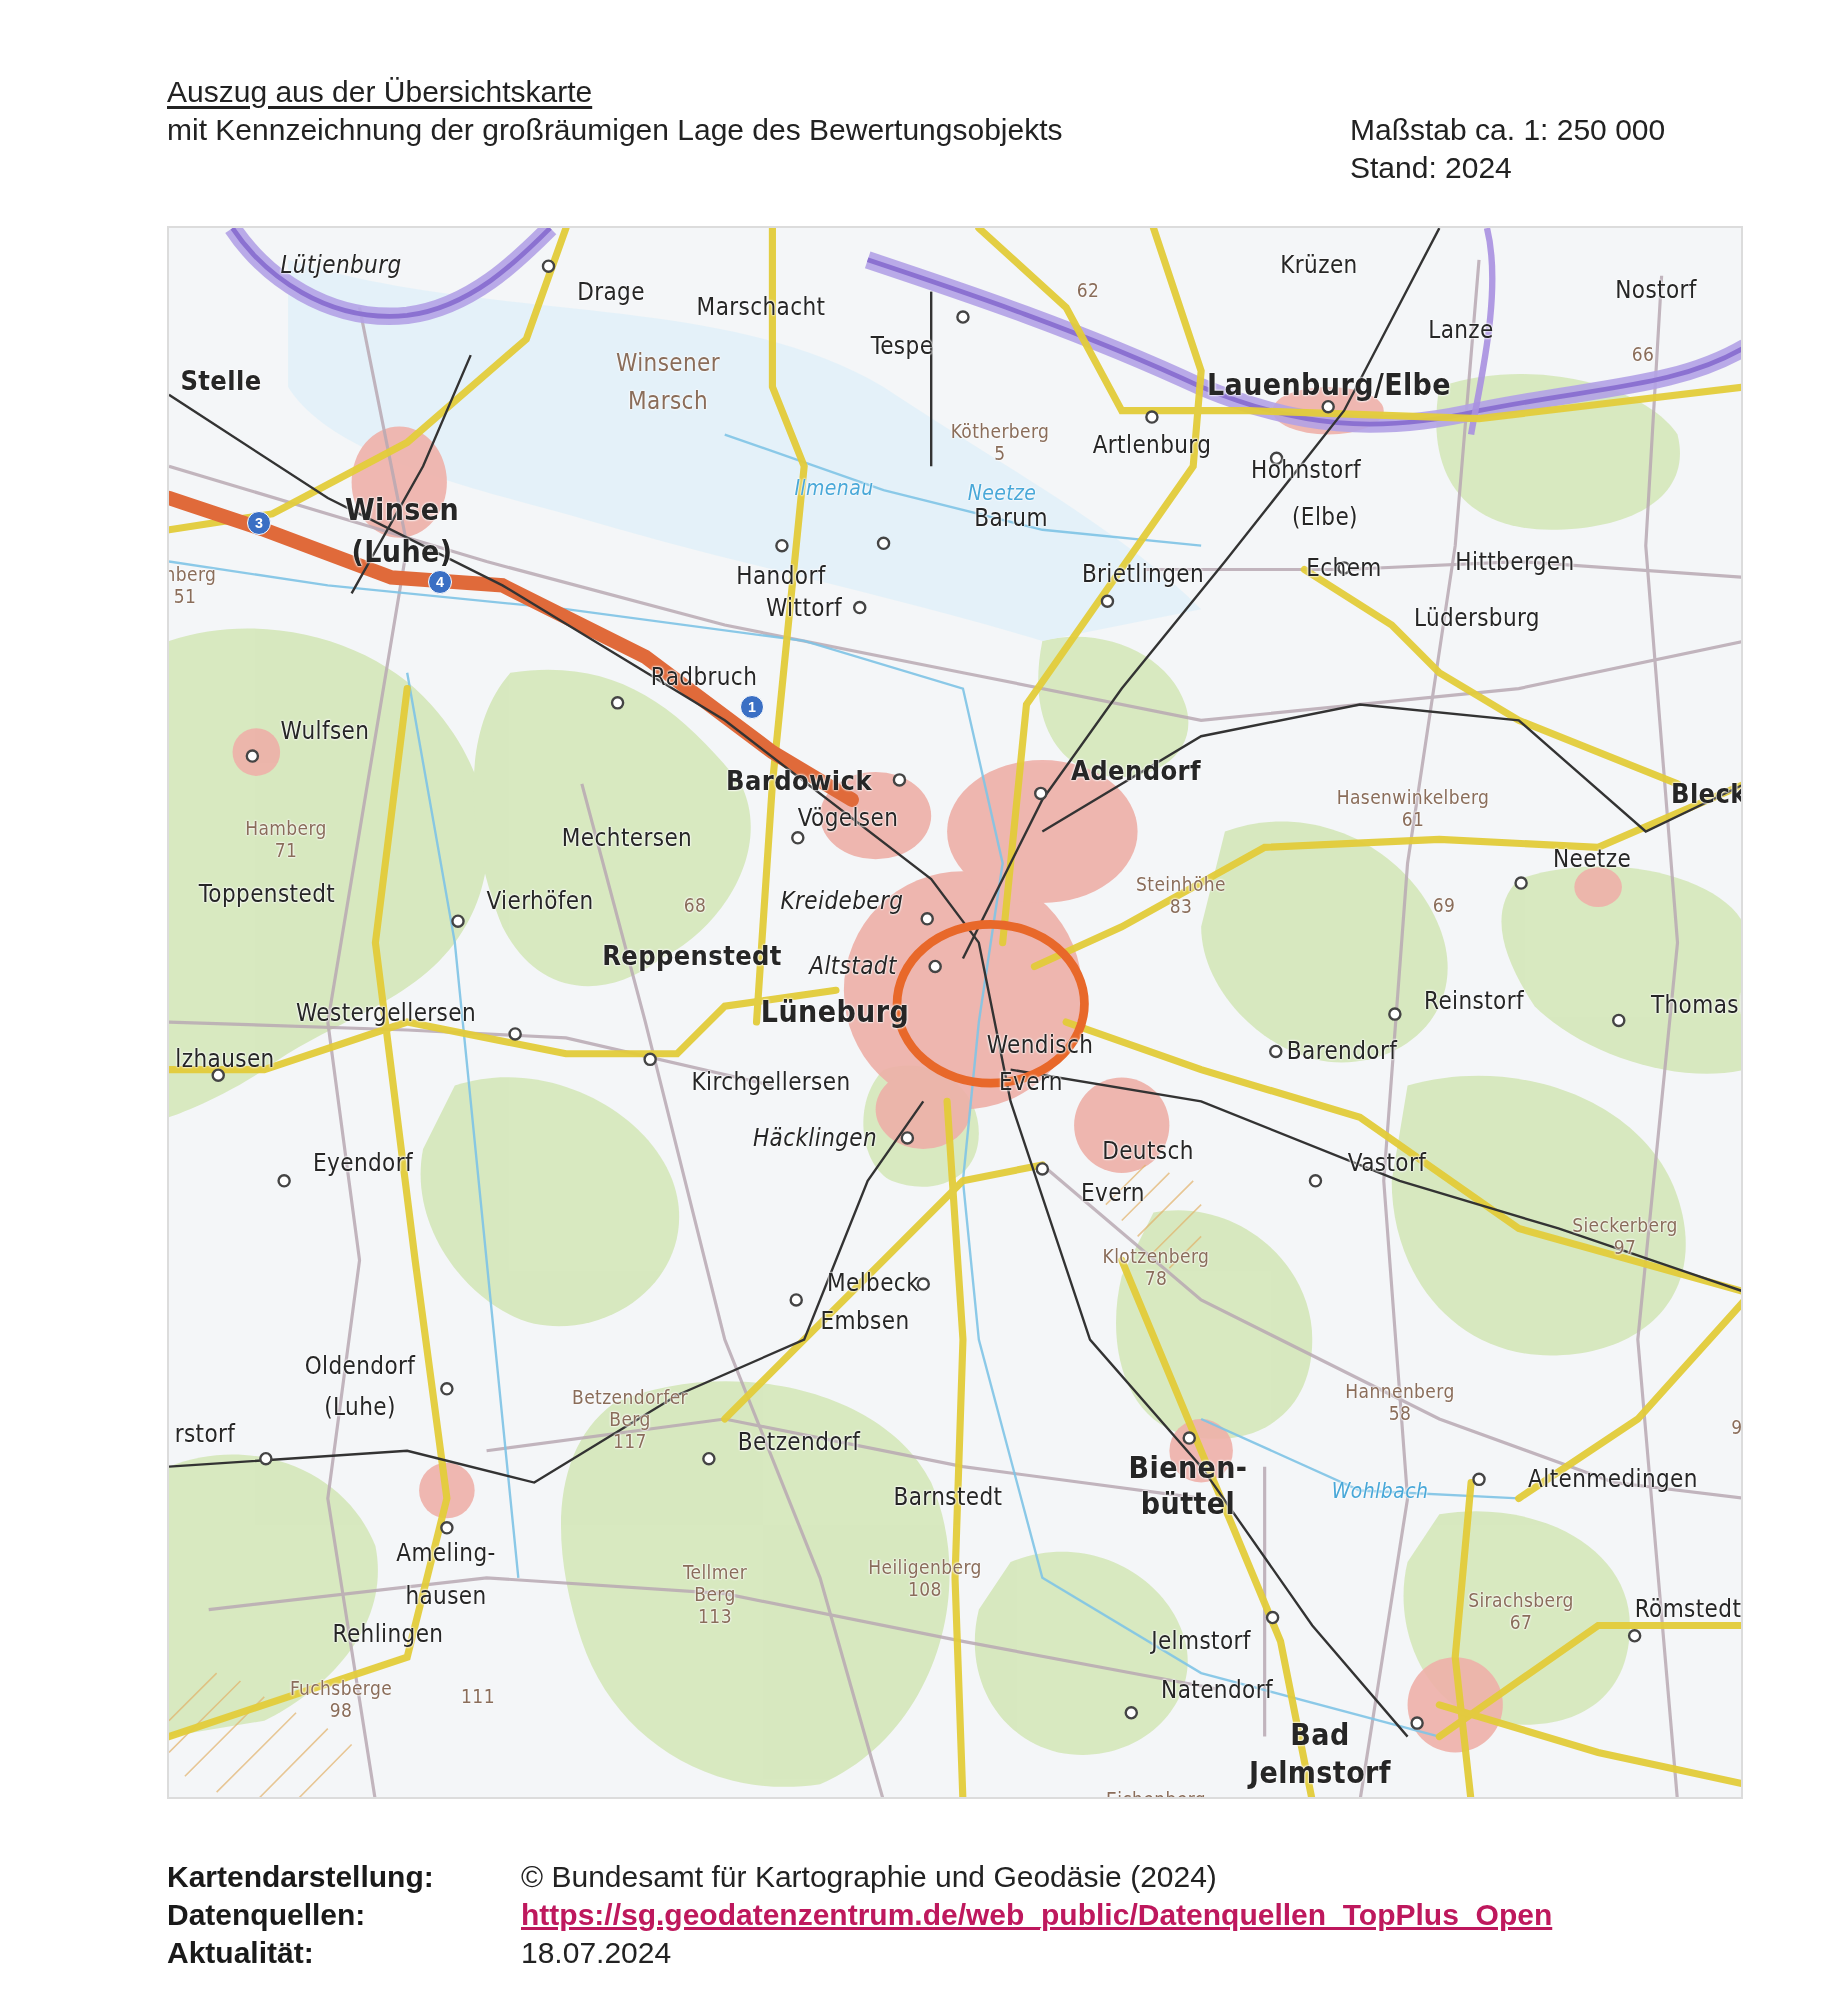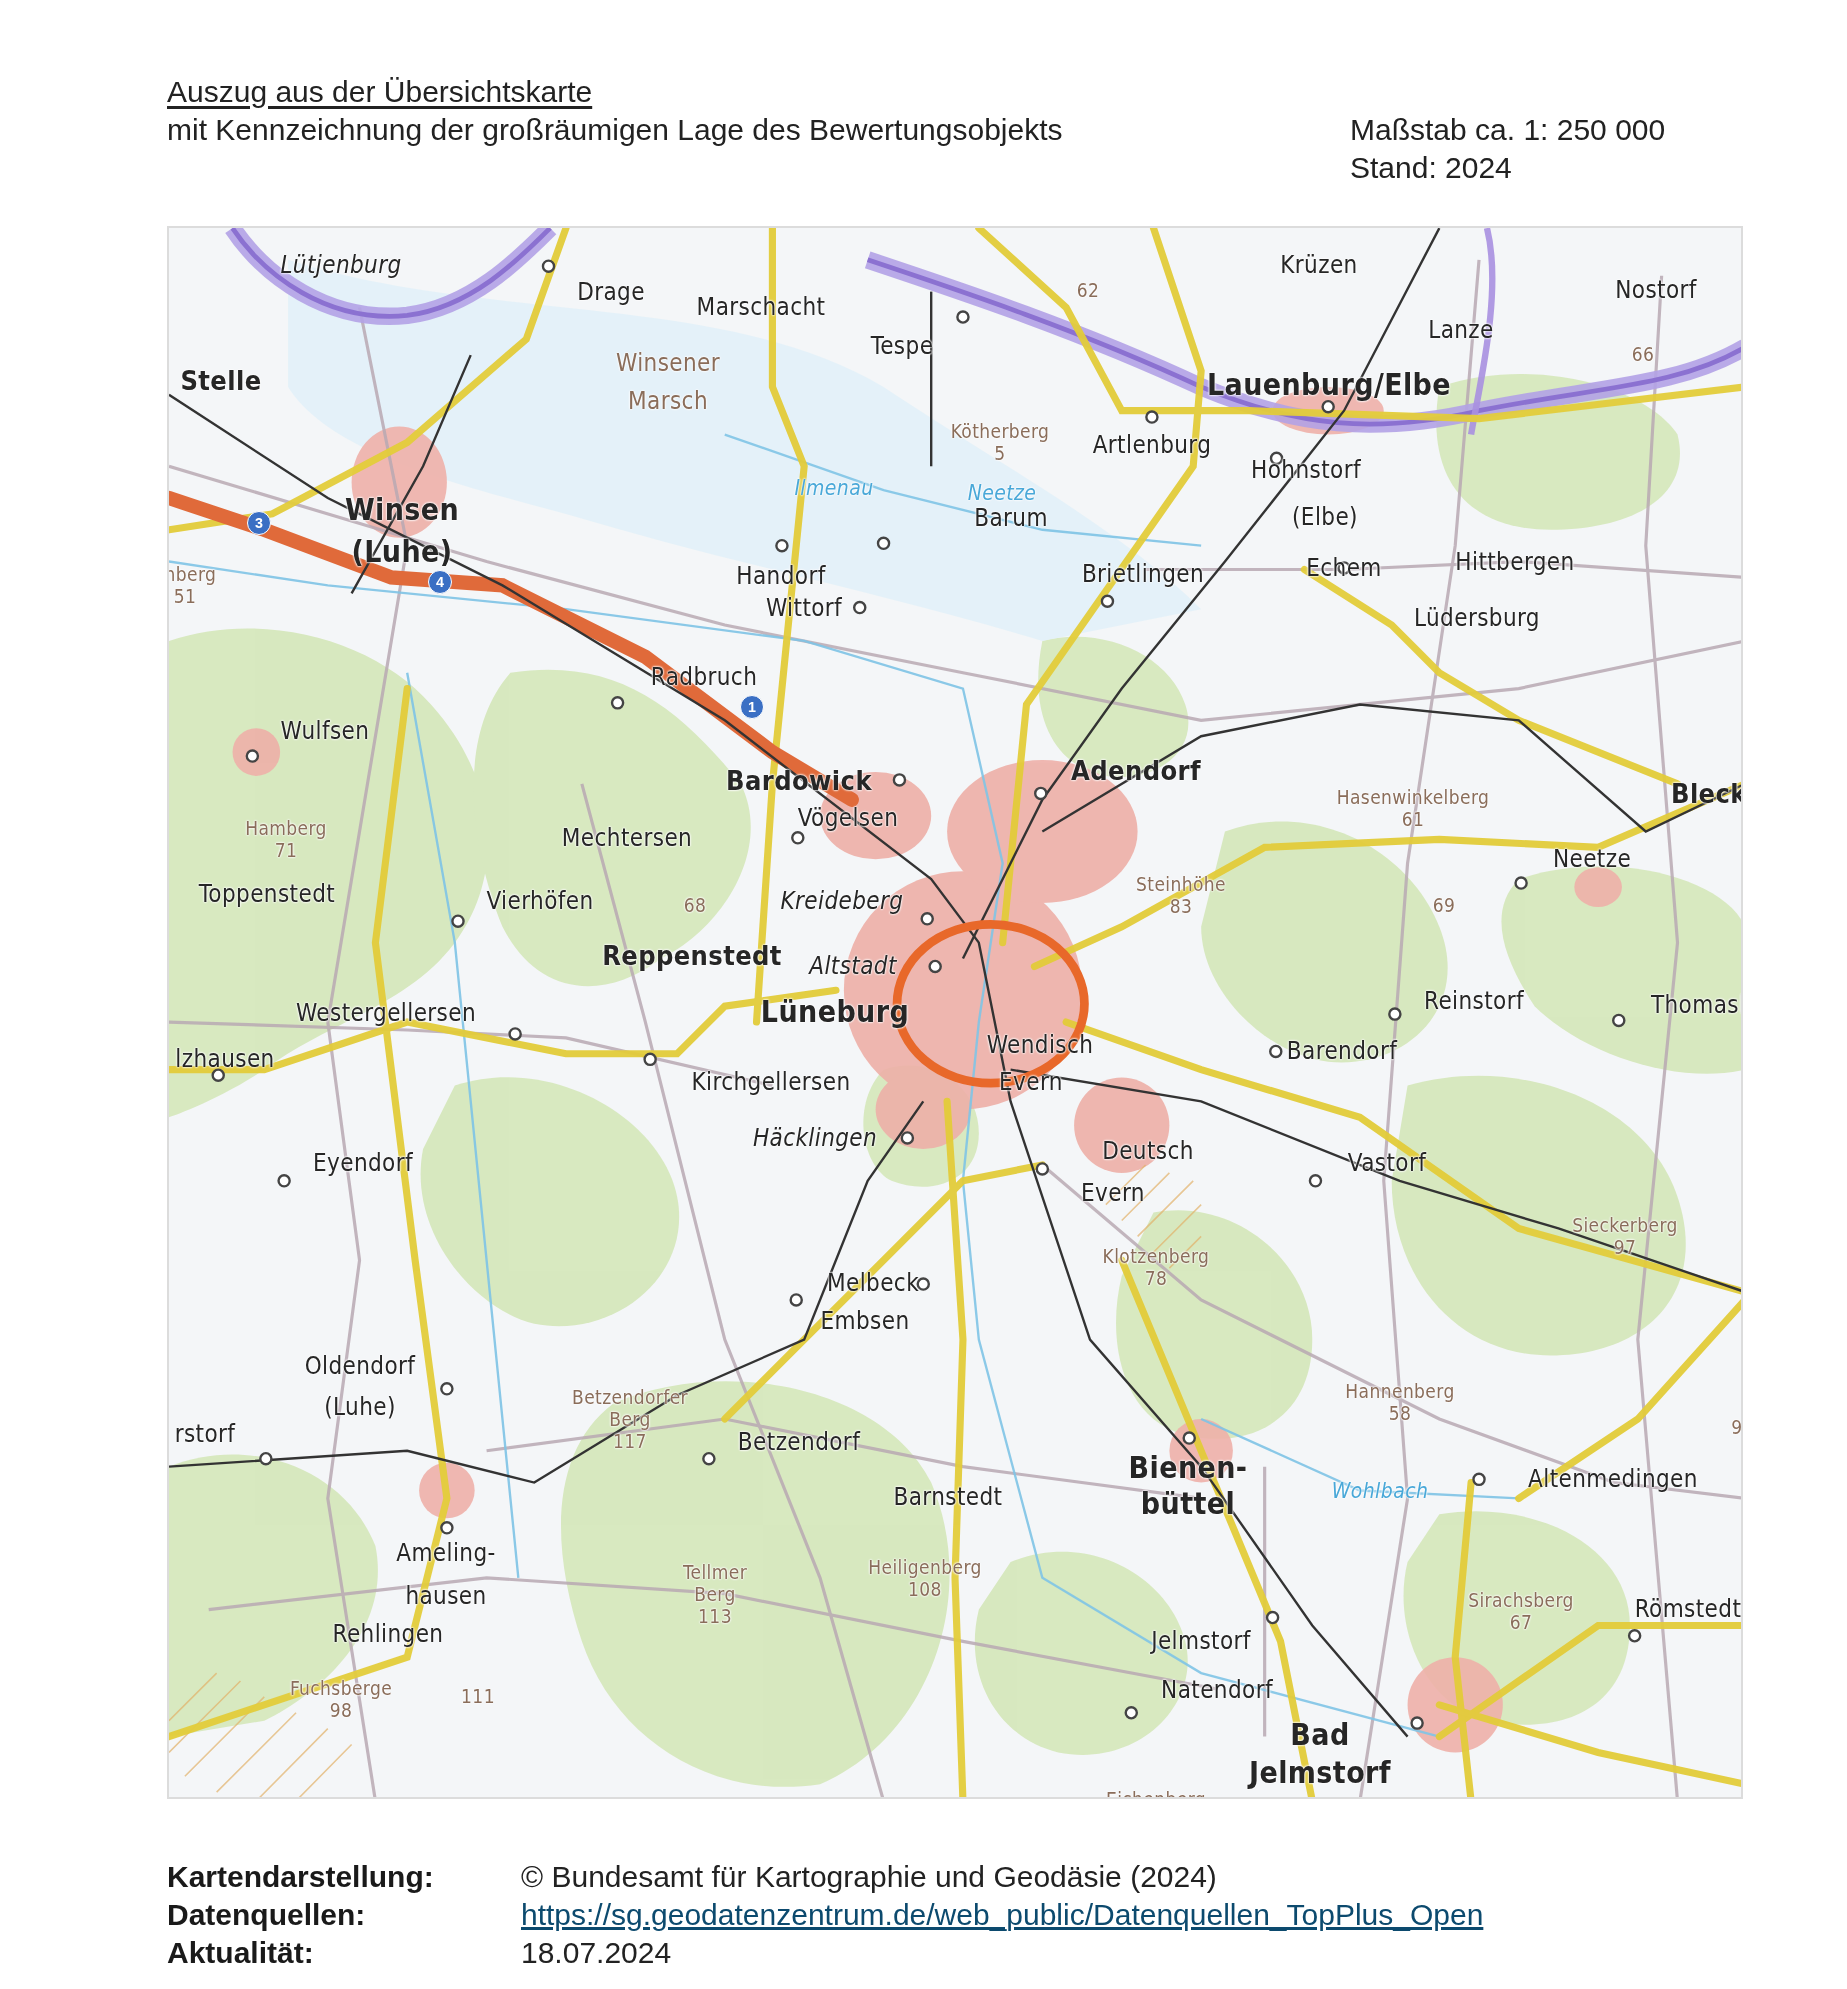--- a/index.html
+++ b/index.html
@@ -18,21 +18,21 @@
          text-shadow:0 0 2.4px #fff, 0 0 2.4px #fff, 0 0 1.6px #fff; }
   .lbl.big { font-size:30px; font-weight:bold; }
   .lbl.med { font-size:27px; font-weight:bold; }
   .lbl.it { font-style:italic; }
   .lbl.hill { font-size:19px; color:#8a6d5a; text-align:center; line-height:22px; }
   .lbl.water { font-size:21px; color:#49a8d8; font-style:italic; }
   .lbl.area { font-size:24px; color:#8a6d5a; line-height:38px; text-align:center; }
   .ftr { position:absolute; font-size:30px; line-height:38px; }
   .ftr-k { left:167px; font-weight:bold; color:#1a1a1a; }
   .ftr-v { left:521px; color:#222; }
-  .ftr-link { color:#0c4a6e; text-decoration:underline; font-weight:normal; }
+  .ftr-link { color:#be185d; text-decoration:underline; font-weight:bold; }
 </style>
 </head>
 <body>
 
 <div class="hdr hdr-title">Auszug aus der Übersichtskarte</div>
 <div class="hdr hdr-sub">mit Kennzeichnung der großräumigen Lage des Bewertungsobjekts</div>
 <div class="hdr hdr-scale">Maßstab ca. 1: 250 000</div>
 <div class="hdr hdr-stand">Stand: 2024</div>
 
 <div class="map">

